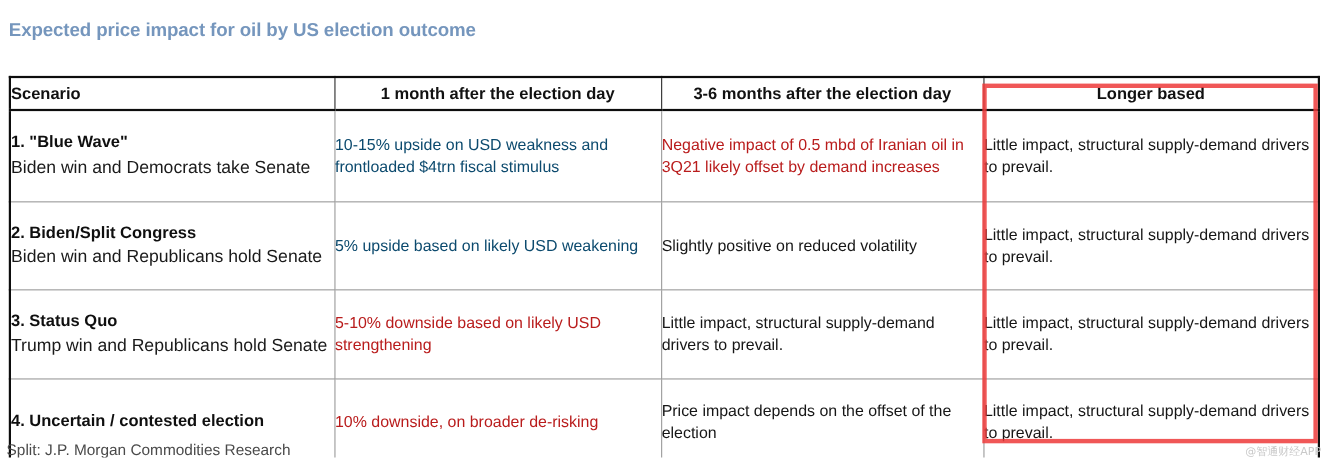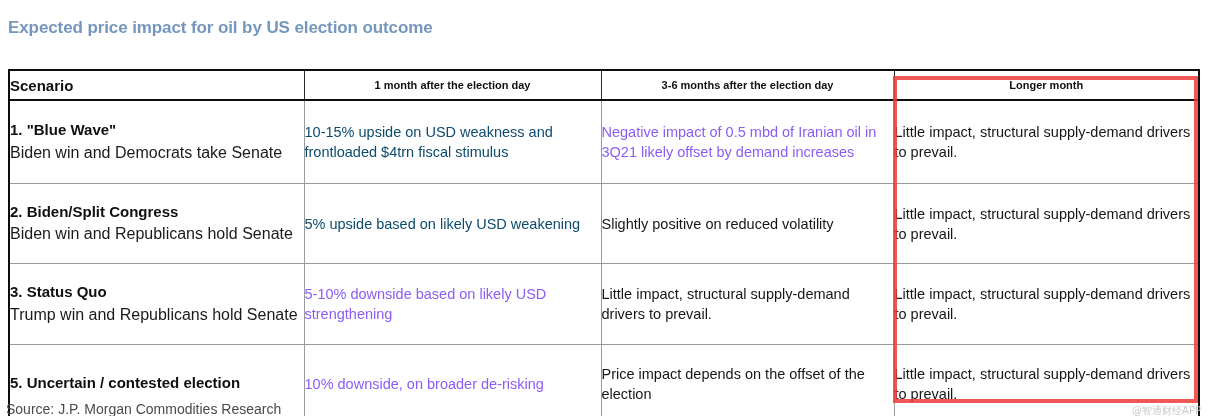--- a/index.html
+++ b/index.html
@@ -86,21 +86,21 @@
   table.matrix tbody tr:last-child td { border-bottom: none; }
 
   .hdr-left {
     font-size: 15px;
     font-weight: bold;
     color: #111;
     text-align: left;
     padding-left: 6px;
   }
   .hdr-center {
-    font-size: 11px;
+    font-size: 15px;
     font-weight: bold;
     color: #111;
     text-align: center;
   }
 
   .cell {
     padding: 4px 6px 4px 7px;
     font-size: 14.5px;
     line-height: 1.38;
     color: #161616;
@@ -113,21 +113,21 @@
     margin-bottom: 1px;
   }
   .scen-sub {
     font-weight: normal;
     font-size: 16px;
     color: #1a1a1a;
     white-space: nowrap;
   }
 
   .txt-green { color: #0c4a6e; }
-  .txt-red   { color: #8b5cf6; }
+  .txt-red   { color: #b91c1c; }
   .txt-dark  { color: #161616; }
 
   
   tr.r1 td { height: 82px; }
   tr.r2 td { height: 79px; }
   tr.r3 td { height: 80px; }
   tr.r4 td { height: 78px; }
 
   
   .highlight-box {
@@ -176,21 +176,21 @@
         <col class="c1">
           <col class="c2">
           <col class="c3">
           <col class="c4">
       </colgroup>
       <thead>
         <tr class="head">
           <th class="hdr-left">Scenario</th>
           <th class="hdr-center">1 month after the election day</th>
           <th class="hdr-center">3-6 months after the election day</th>
-          <th class="hdr-center">Longer month</th>
+          <th class="hdr-center">Longer based</th>
         </tr>
       </thead>
       <tbody>
         <tr class="r1">
           <td class="cell">
             <div class="scen-title">1. "Blue Wave"</div>
             <div class="scen-sub">Biden win and Democrats take Senate</div>
           </td>
           <td class="cell txt-green">10-15%  upside on USD weakness and frontloaded $4trn fiscal stimulus</td>
           <td class="cell txt-red">Negative impact of 0.5 mbd of Iranian oil in 3Q21 likely offset by demand increases</td>
@@ -209,30 +209,30 @@
           <td class="cell">
             <div class="scen-title">3. Status Quo</div>
             <div class="scen-sub">Trump win and Republicans hold Senate</div>
           </td>
           <td class="cell txt-red">5-10%  downside based on likely USD strengthening</td>
           <td class="cell txt-dark">Little impact, structural supply-demand drivers to prevail.</td>
           <td class="cell txt-dark">Little impact, structural supply-demand drivers to prevail.</td>
         </tr>
         <tr class="r4">
           <td class="cell">
-            <div class="scen-title">5. Uncertain / contested election</div>
+            <div class="scen-title">4. Uncertain / contested election</div>
             <div class="scen-sub"></div>
           </td>
           <td class="cell txt-red">10%  downside, on broader de-risking</td>
           <td class="cell txt-dark">Price impact depends on the offset of the election</td>
           <td class="cell txt-dark">Little impact, structural supply-demand drivers to prevail.</td>
         </tr>
       </tbody>
     </table>
   </div>
 
   <div class="highlight-box"></div>
 
-  <div class="source">Source: J.P. Morgan Commodities Research</div>
+  <div class="source">Split: J.P. Morgan Commodities Research</div>
 
   <div class="watermark">@智通财经APP</div>
 
 </div>
 
 </body></html>

